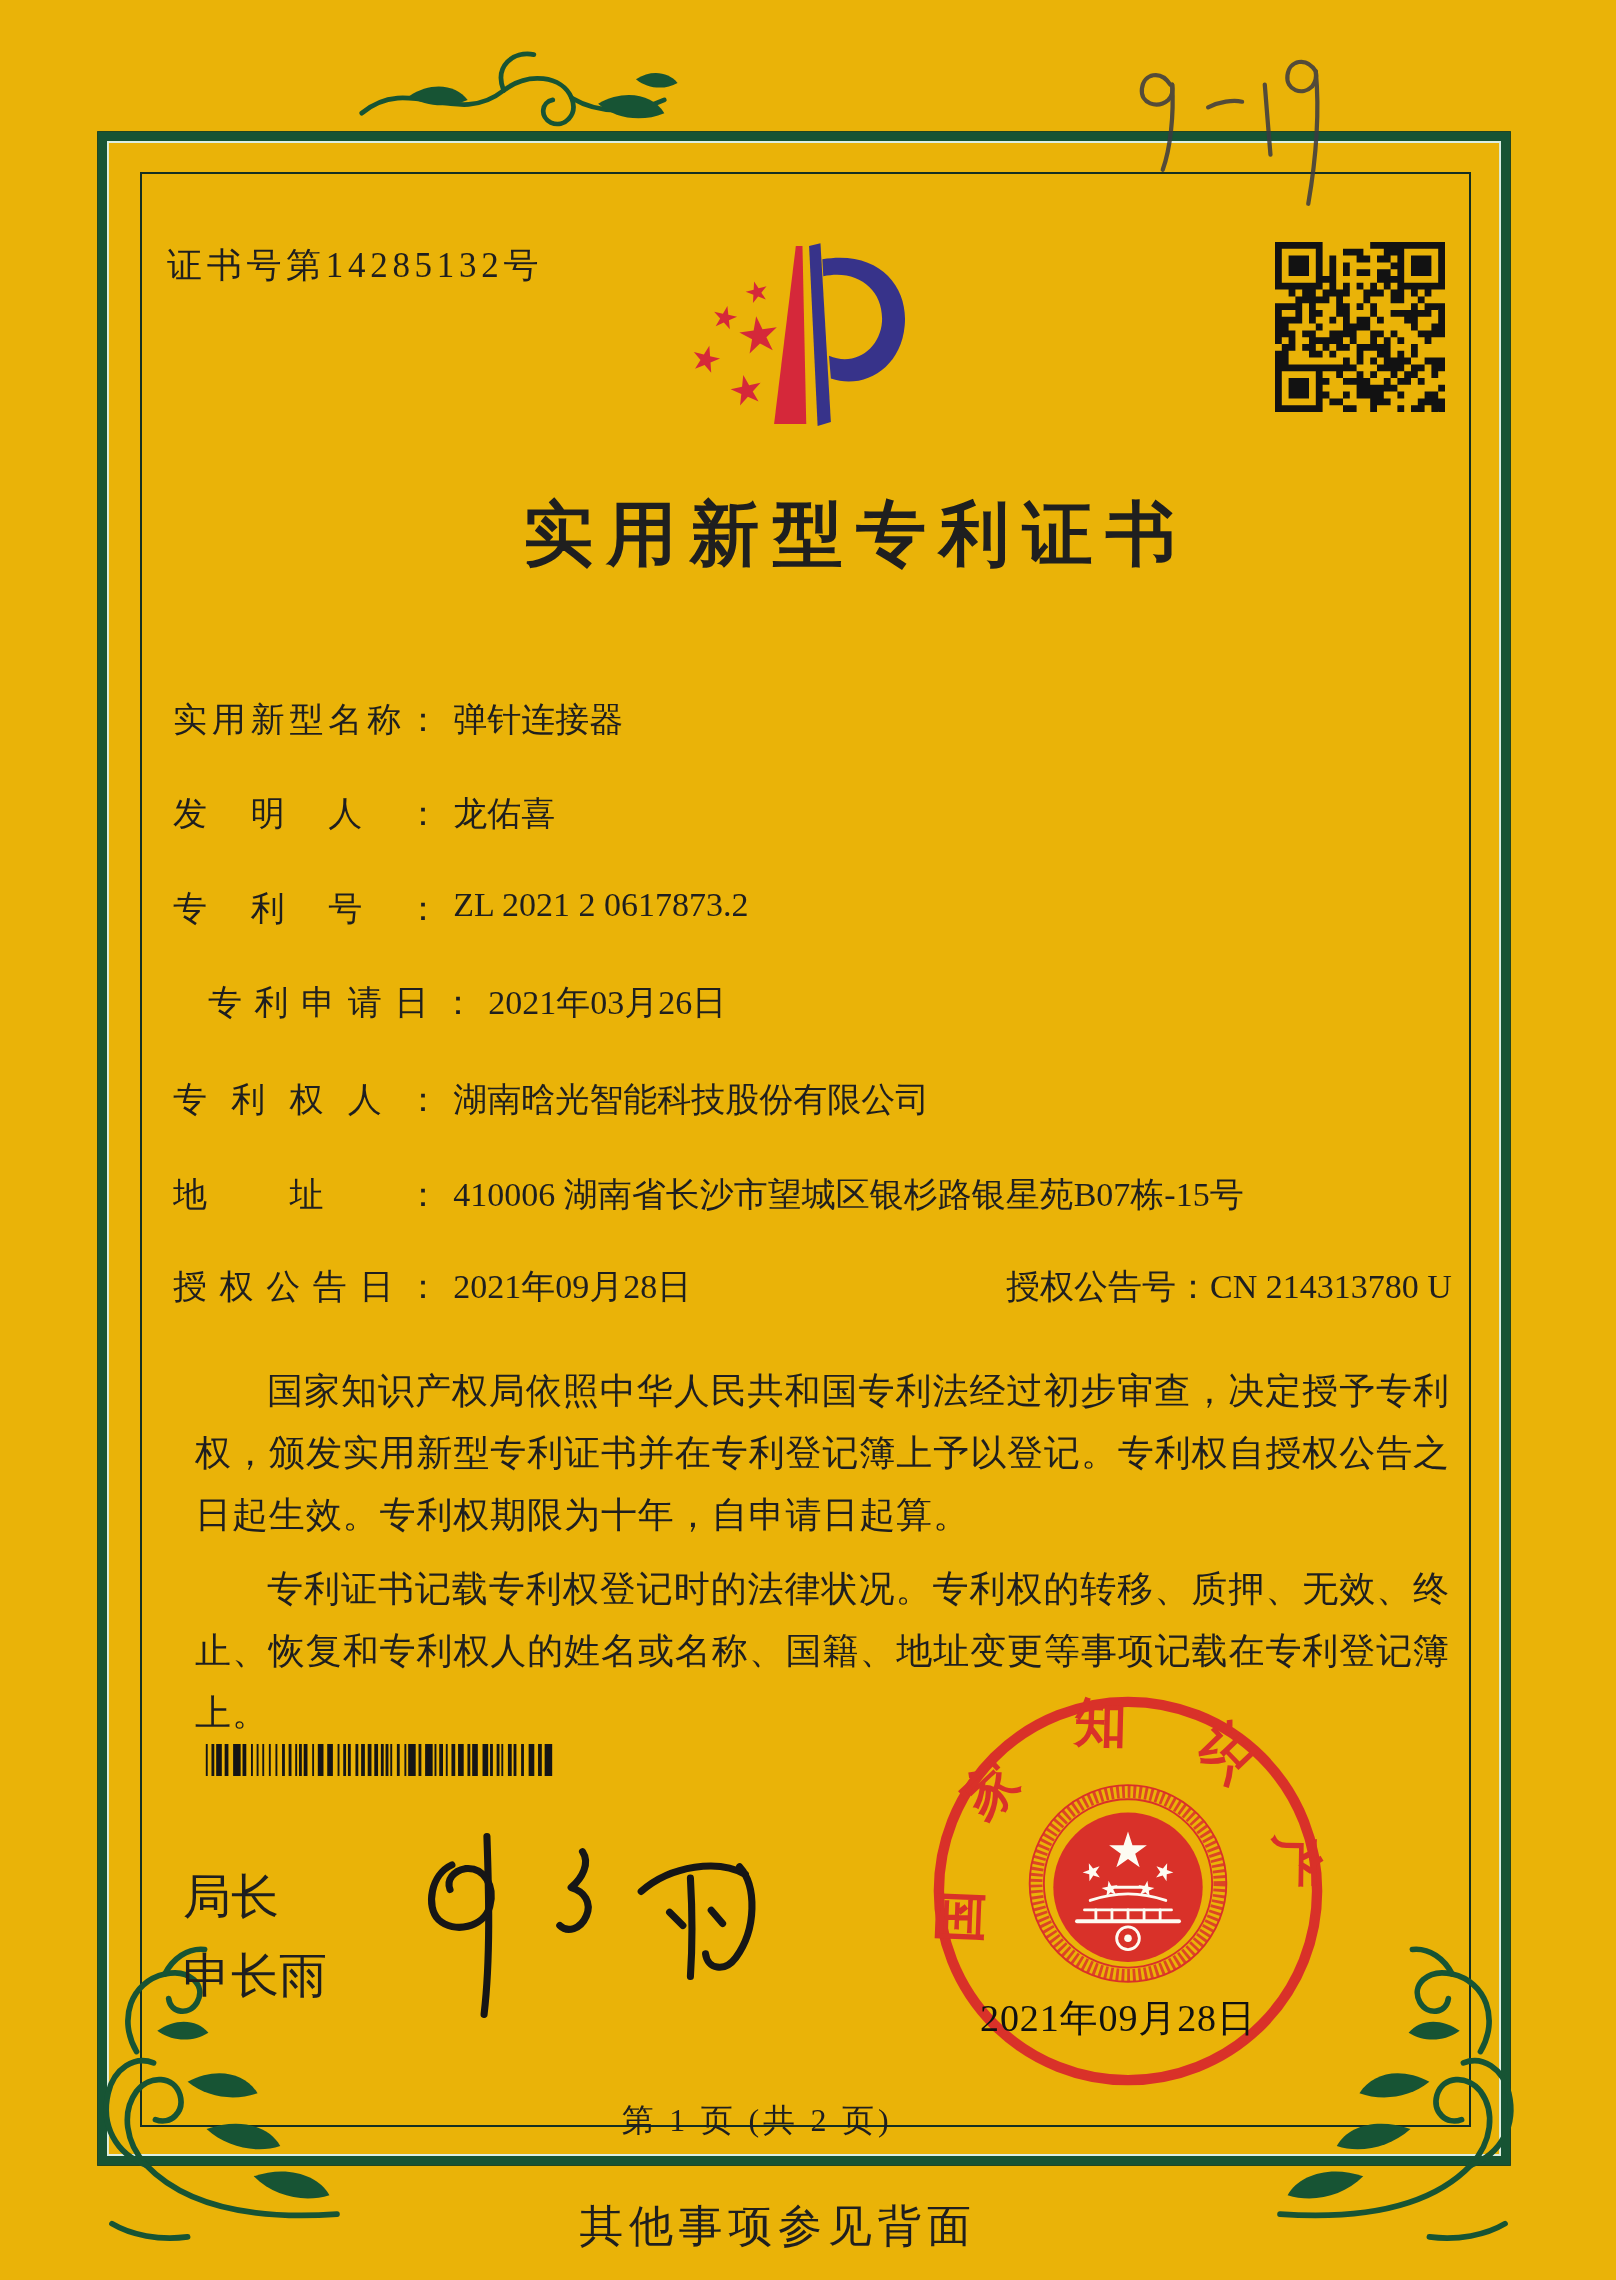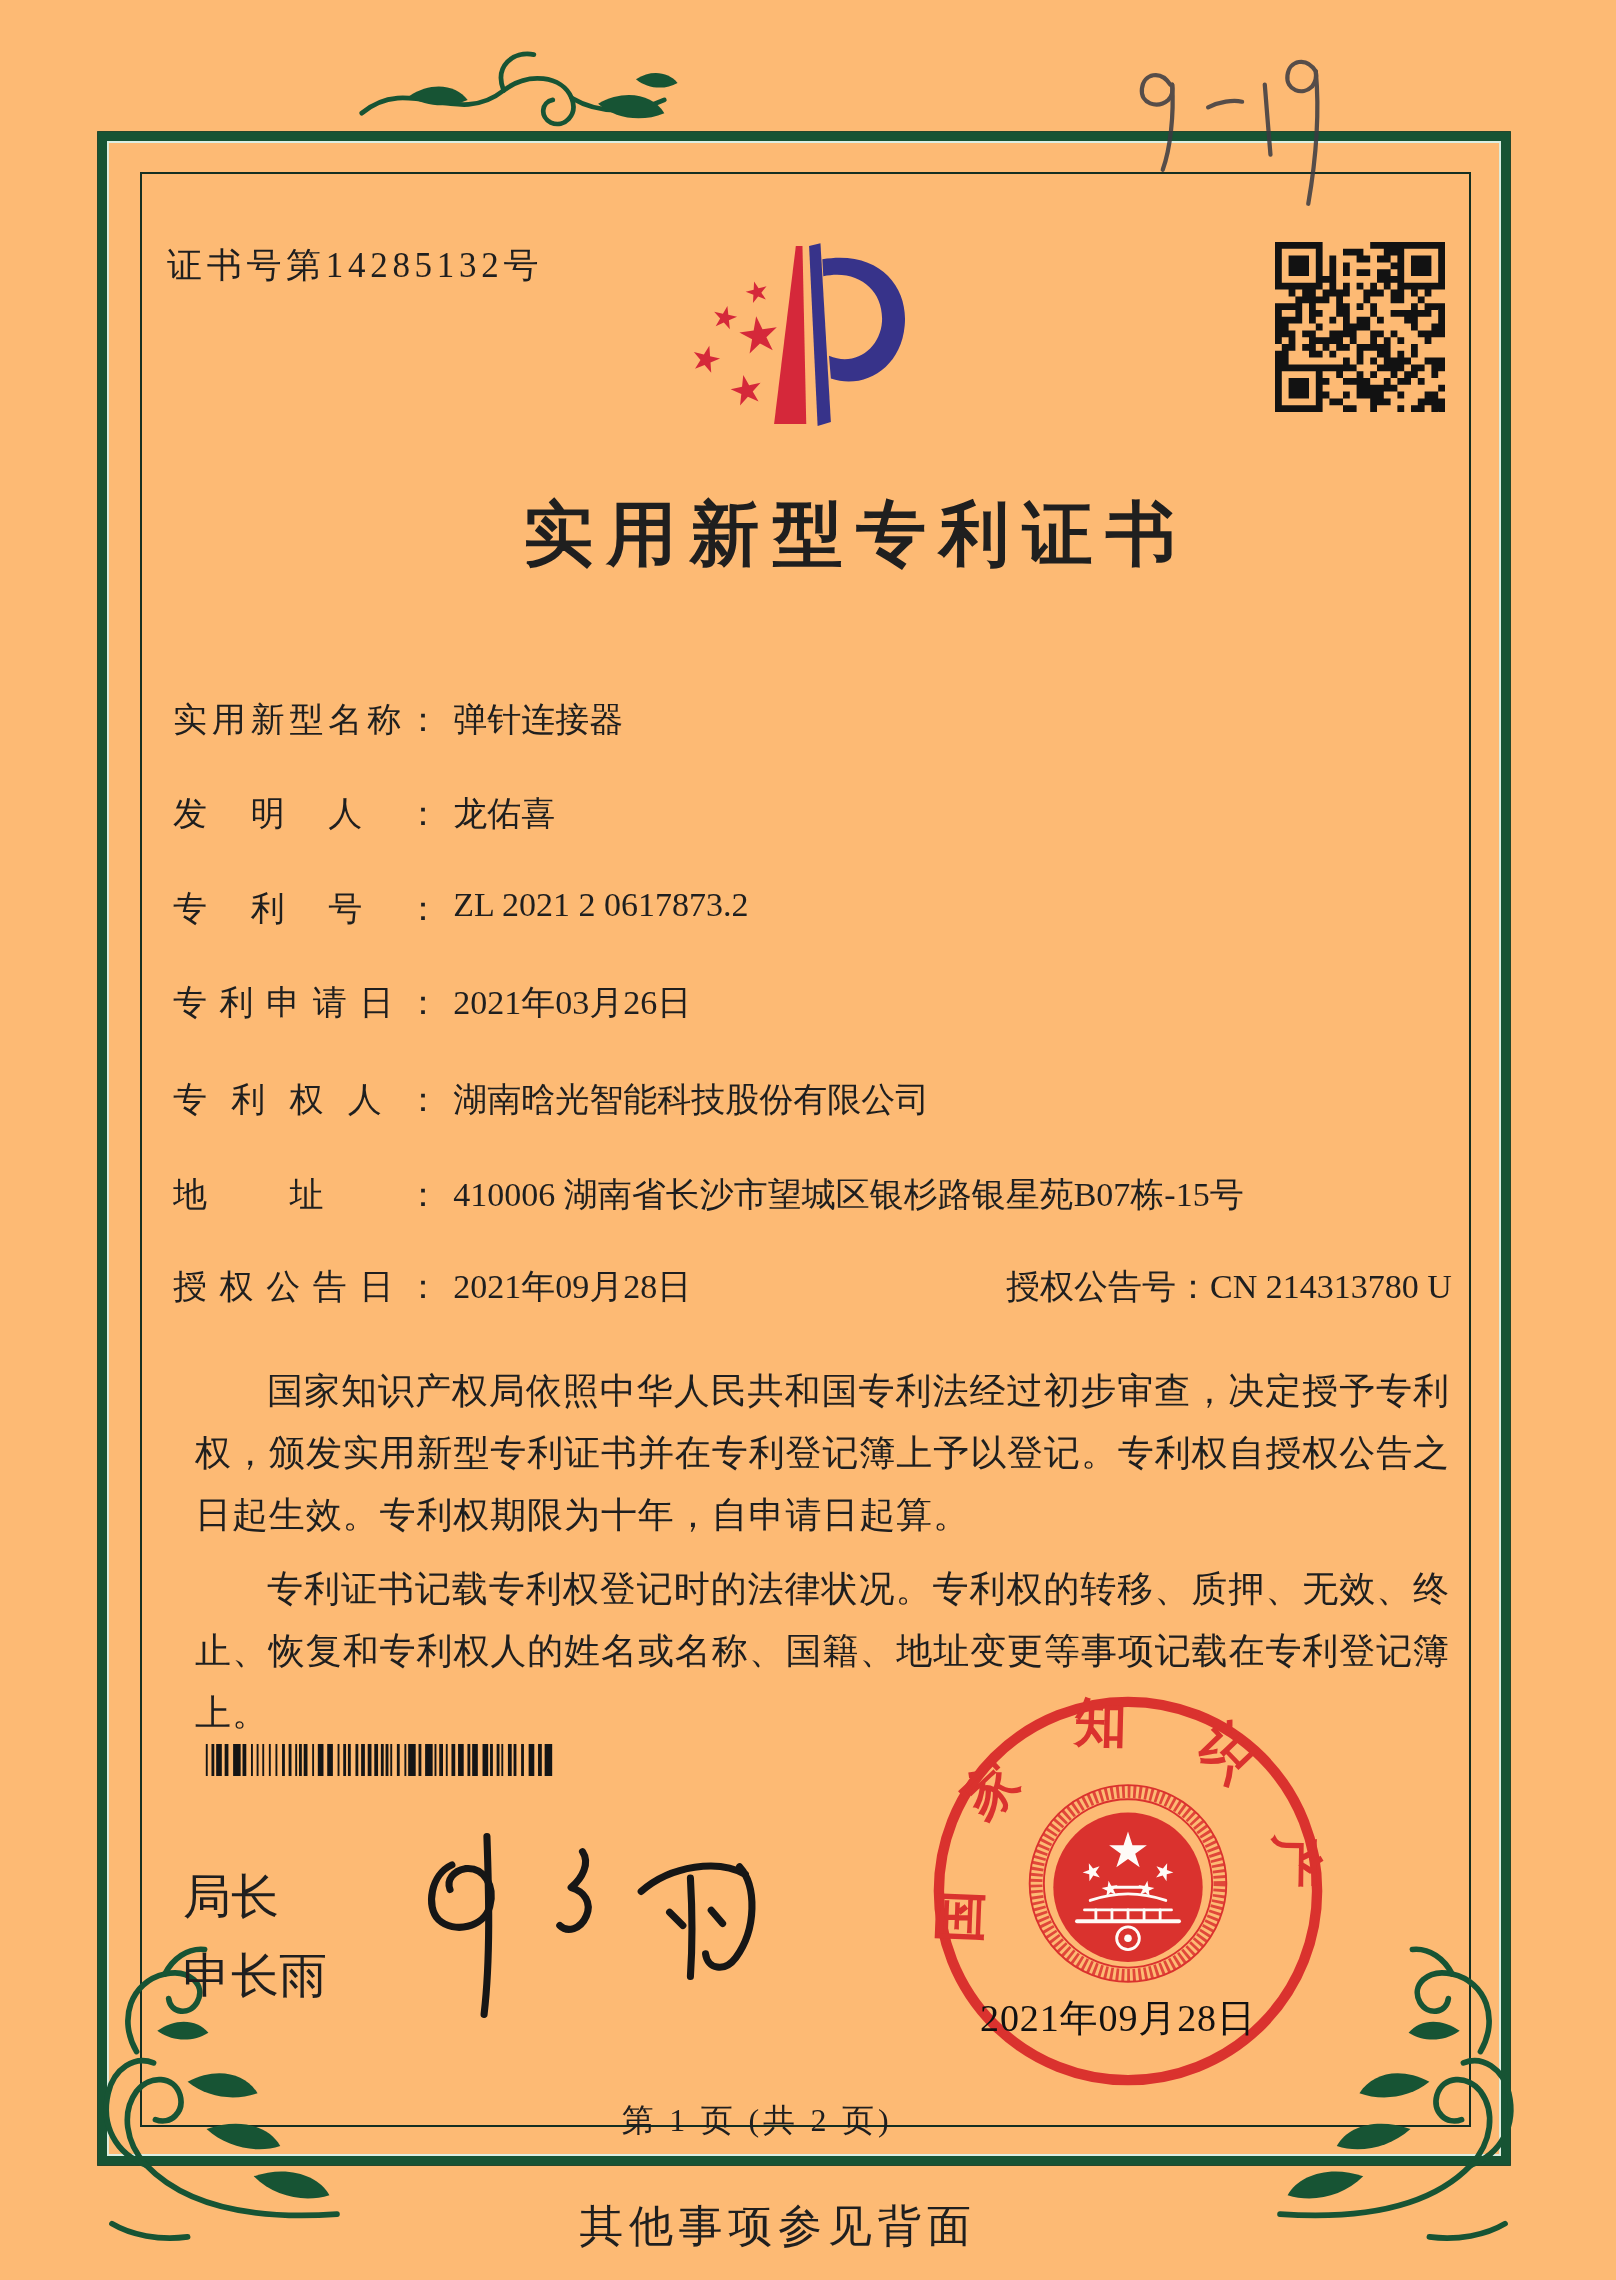--- a/index.html
+++ b/index.html
@@ -1,16 +1,16 @@
 <!DOCTYPE html>
 <html style="font-size:15px"><head>
 <meta charset="utf-8">
 <style>
   html,body{margin:0;padding:0;background:#ffffff;}
-  .page{position:relative;width:1616px;height:2281px;background:#fdba74;overflow:hidden;
+  .page{position:relative;width:1616px;height:2281px;background:#eab308;overflow:hidden;
         font-family:"Liberation Serif","DejaVu Serif",serif;color:#1f1f1f;}
   
   .frame-outer{position:absolute;left:98px;top:132px;width:1412px;height:2033px;
         border:9.5px solid #175434;box-sizing:border-box;
         box-shadow: inset 0 0 0 1.9px #dcefe3, 0 0 0 0.9px #0e3a24;}
   .frame-inner{position:absolute;left:140px;top:172px;width:1331px;height:1955px;
         border:2.8px solid #142f22;box-sizing:border-box;}
   svg.orn{position:absolute;overflow:visible;}
   
   .cert-no{position:absolute;left:167px;top:242px;font-size:35px;letter-spacing:4.7px;white-space:nowrap;}
@@ -114,21 +114,21 @@
 
   <div class="frow" style="top:697px;">
     <span class="flabel">实用新型名称：</span><span class="fval">弹针连接器</span>
   </div>
   <div class="frow" style="top:791px;">
     <span class="flabel">发明人：</span><span class="fval">龙佑喜</span>
   </div>
   <div class="frow" style="top:886px;">
     <span class="flabel">专利号：</span><span class="fval">ZL 2021 2 0617873.2</span>
   </div>
-  <div class="frow" style="top:980px;">
+  <div class="frow" style="top:980px;margin-left:35px;">
     <span class="flabel">专利申请日：</span><span class="fval">2021年03月26日</span>
   </div>
   <div class="frow" style="top:1077px;">
     <span class="flabel">专利权人：</span><span class="fval">湖南晗光智能科技股份有限公司</span>
   </div>
   <div class="frow" style="top:1172px;">
     <span class="flabel">地址：</span><span class="fval">410006 湖南省长沙市望城区银杉路银星苑B07栋-15号</span>
   </div>
   <div class="frow" style="top:1264px;width:1287px;">
     <span class="flabel">授权公告日：</span><span class="fval">2021年09月28日</span>

